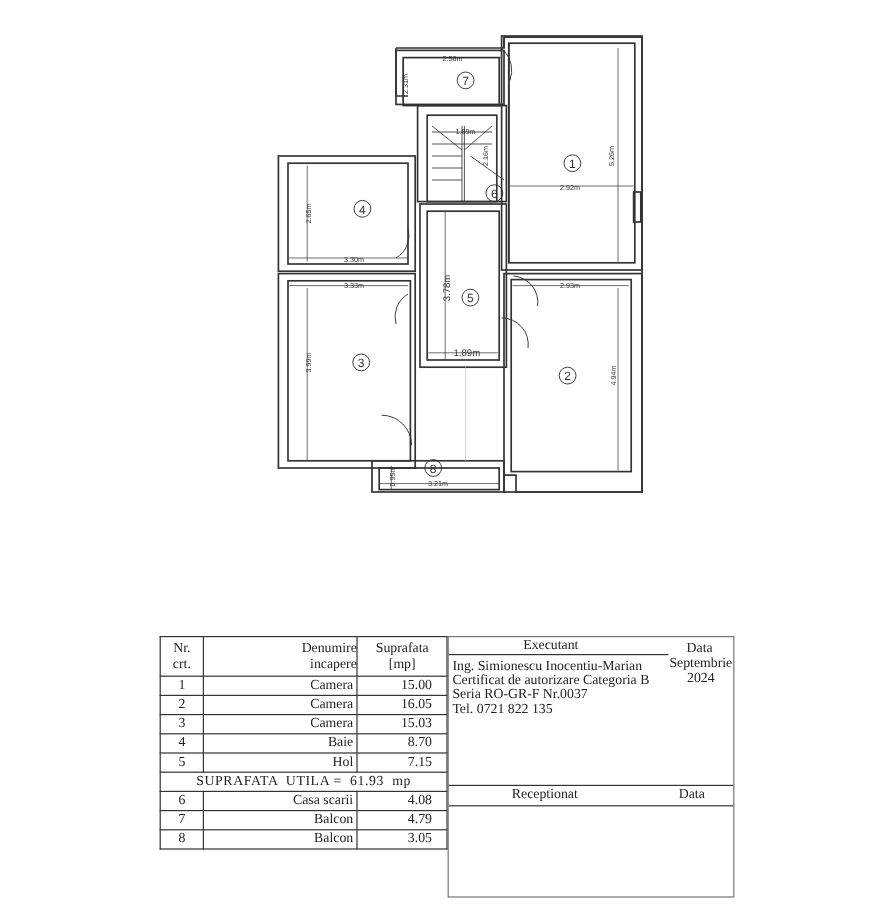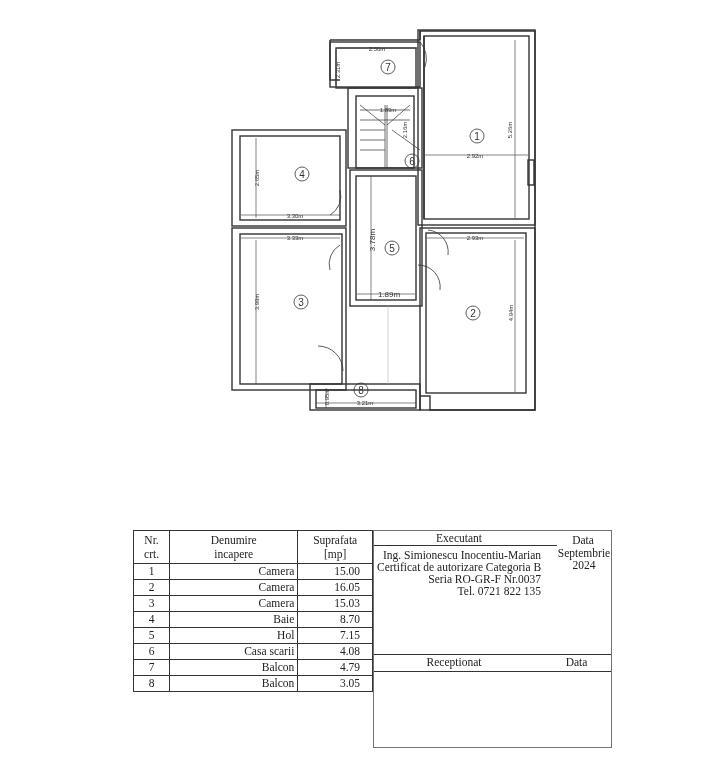--- a/index.html
+++ b/index.html
@@ -12,21 +12,21 @@
   .tbl td { border:1px solid #333; padding:0 3px; height:15px; line-height:15px; }
   #left-table { left:133px; top:530px; width:240px; }
   #left-table .c1 { width:30px; text-align:center; }
   #left-table .c2 { width:125px; text-align:right; }
   #left-table .c3 { width:60px; text-align:right; padding-right:12px; }
   #left-table .hdr td { text-align:center; line-height:14px; height:32px; padding:0; }
   #left-table .sum td { text-align:center; letter-spacing:0.5px; }
   #right-box { position:absolute; left:373px; top:530px; width:239px; height:218px; border:1px solid #737373; box-sizing:border-box; font-size:11.5px; }
   .rb-h { position:absolute; text-align:center; }
   .rb-line { position:absolute; left:0; right:0; border-top:1px solid #333; }
-  .exec-text { position:absolute; left:3px; top:18px; line-height:12px;text-align:right; }
+  .exec-text { position:absolute; left:3px; top:18px; line-height:12px; }
   .exec-date { position:absolute; left:182px; top:16px; text-align:center; line-height:12px; width:56px; }
 </style>
 </head>
 <body>
 
 <svg id="plan" viewBox="0 0 727 430" xmlns="http://www.w3.org/2000/svg">
   <g fill="none" stroke="#333" stroke-width="1.4">
 
     <path d="M330 40 L420 40 L420 31 L535 31 L535 410 L430 410 L430 396 L420 396"></path>
     <path d="M330 40 L330 80 L340 80"></path>
@@ -138,21 +138,21 @@
     <text class="lbl" x="388" y="71">7</text>
     <text class="lbl" x="361" y="394">8</text>
   </g>
 </svg>
 
 <table id="left-table" class="tbl">
   <tbody>
       <tr class="hdr">
     <td class="c1" style="white-space:pre-line">Nr.
 crt.</td>
-    <td class="c2" style="white-space:pre-line;text-align:center">Denumire
+    <td class="c2" style="white-space:pre-line;text-align:right">Denumire
 incapere</td>
     <td class="c3" style="white-space:pre-line;text-align:center;padding-right:0">Suprafata
 [mp]</td>
   </tr>
   <tr>
         <td class="c1">1</td>
         <td class="c2">Camera</td>
         <td class="c3">15.00</td>
       </tr>
   <tr>
@@ -167,20 +167,23 @@
       </tr>
   <tr>
         <td class="c1">4</td>
         <td class="c2">Baie</td>
         <td class="c3">8.70</td>
       </tr>
   <tr>
         <td class="c1">5</td>
         <td class="c2">Hol</td>
         <td class="c3">7.15</td>
+      </tr>
+  <tr class="sum">
+        <td colspan="3" style="white-space:pre">SUPRAFATA  UTILA =  61.93  mp</td>
       </tr>
   <tr>
         <td class="c1">6</td>
         <td class="c2">Casa scarii</td>
         <td class="c3">4.08</td>
       </tr>
   <tr>
         <td class="c1">7</td>
         <td class="c2">Balcon</td>
         <td class="c3">4.79</td>

